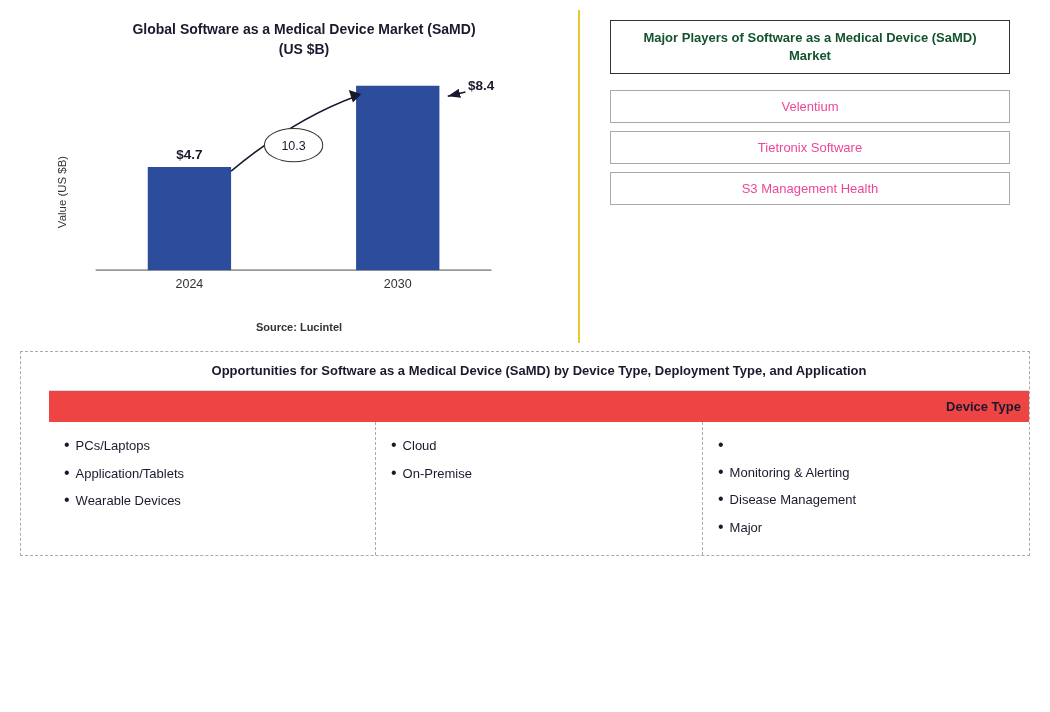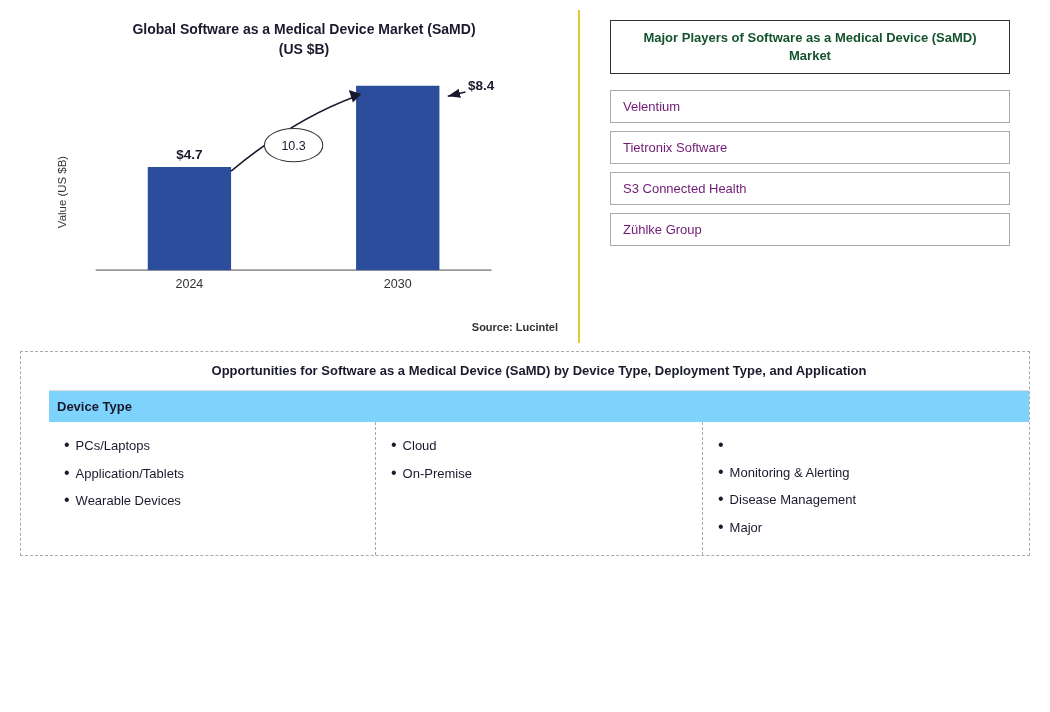--- a/index.html
+++ b/index.html
@@ -45,21 +45,21 @@
       text-align: center;
       color: #1a1a2e;
       margin-bottom: 8px;
       line-height: 1.4;
     }
 
     .source-text {
       font-size: 11px;
       font-weight: bold;
       color: #333;
-      text-align: right;
+      text-align: center;
       width: 100%;
       margin-top: 4px;
       padding-right: 10px;
     }
 
     
     .players-area {
       flex: 1;
       display: flex;
       flex-direction: column;
@@ -74,23 +74,23 @@
       font-size: 13px;
       font-weight: bold;
       color: #14532d;
       line-height: 1.4;
       margin-bottom: 8px;
     }
 
     .player-item {
       border: 1px solid #aaa;
       padding: 8px 12px;
-      text-align: left;
-      font-size: 13px;
-      color: #701a75;
+      text-align: center;
+      font-size: 13px;
+      color: #ec4899;
       background: #fff;
     }
 
     
     .bottom-section {
       flex: 1;
       border: 1px dashed #aaa;
       margin-top: 8px;
       display: flex;
       flex-direction: column;
@@ -107,23 +107,23 @@
       border-bottom: 1px solid #ddd;
     }
 
     .columns-header {
       display: flex;
       flex-direction: row;
     }
 
     .col-header {
       flex: 1;
-      background-color: #7dd3fc;
+      background-color: #ef4444;
       padding: 8px;
-      text-align: left;
+      text-align: right;
       font-size: 13px;
       font-weight: bold;
       color: #1a1a2e;
       border-right: 1px dashed #aaa;
     }
 
     .col-header:last-child {
       border-right: none;
     }
 
@@ -212,22 +212,21 @@
       </svg>
 
       <div class="source-text">Source: Lucintel</div>
     </div>
 
     <div class="players-area">
       <div class="players-title-box">Major Players of Software as a Medical Device (SaMD) Market</div>
 
       <div class="player-item">Velentium</div>
       <div class="player-item">Tietronix Software</div>
-      <div class="player-item">S3 Connected Health</div>
-      <div class="player-item">Zühlke Group</div>
+      <div class="player-item">S3 Management Health</div>
     </div>
   </div>
 
   <div class="bottom-section">
     <div class="opportunities-title">Opportunities for Software as a Medical Device (SaMD) by Device Type, Deployment Type, and Application</div>
 
     <div class="columns-header">
       <div class="col-header">Device Type</div>
     </div>
 

